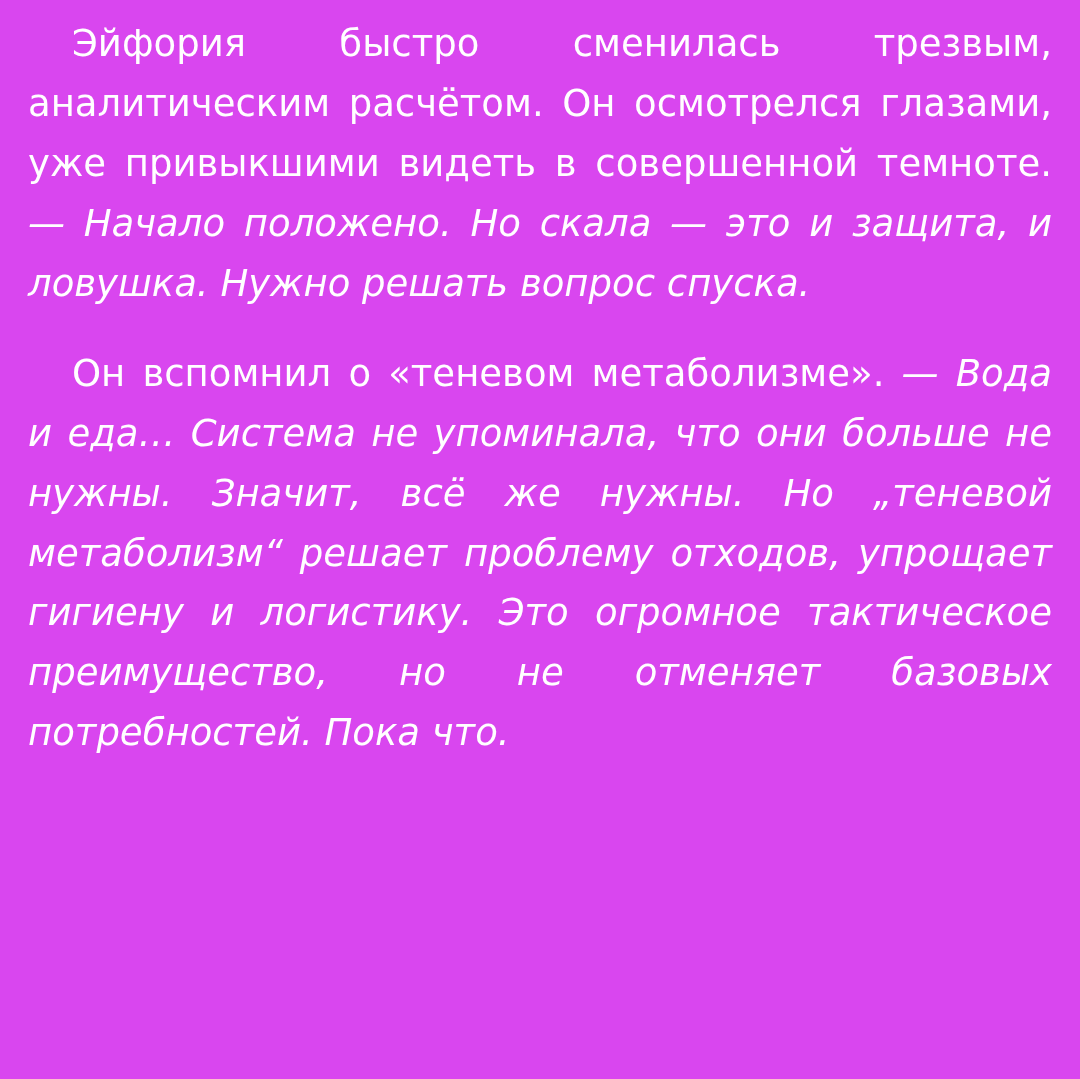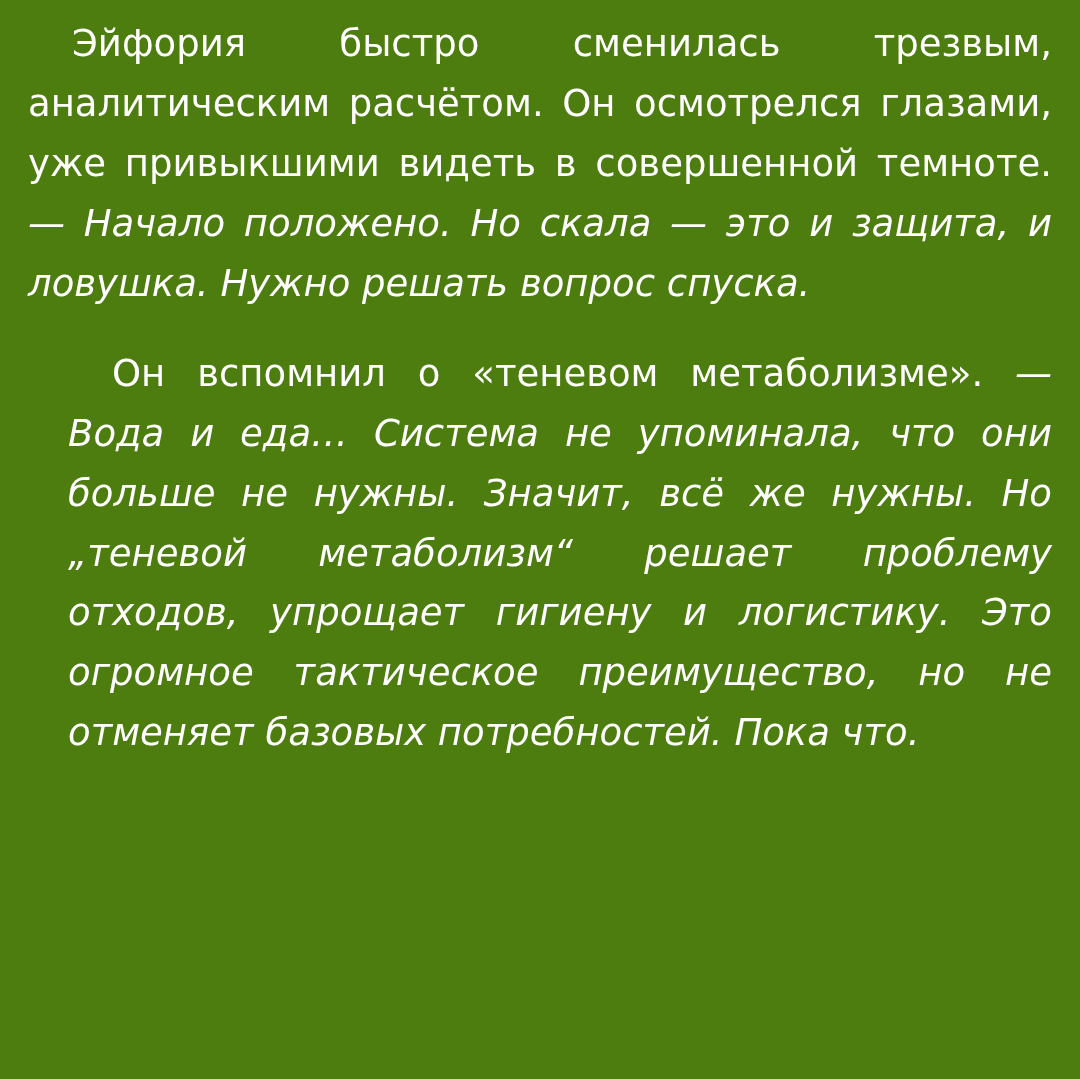--- a/index.html
+++ b/index.html
@@ -10,36 +10,35 @@
   body {
     width: 1080px;
     height: 1079px;
     overflow: hidden;
     font-family: "DejaVu Sans", sans-serif;
   }
   .page {
     box-sizing: border-box;
     width: 1080px;
     height: 1079px;
-    background: #4d7c0f;
+    background: #d946ef;
     color: #ffffff;
     padding: 14px 28px 0 28px;
   }
   .para {
     margin: 0 0 30px 0;
     font-size: 37px;
     line-height: 1.62;
     text-align: justify;
     text-justify: inter-word;
     color: #ffffff;
     letter-spacing: 0px;
   }
   .para:last-child {
     margin-bottom: 0;
-    margin-left: 40px;
   }
   .indent {
     display: inline-block;
     width: 44px;
   }
   .ital {
     font-style: italic;
   }
 </style>
 </head>

